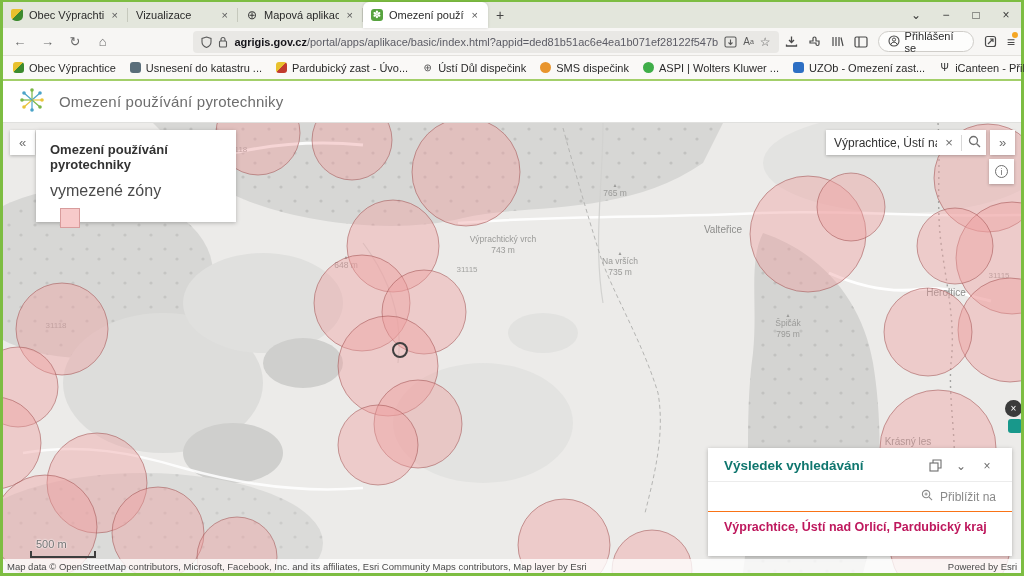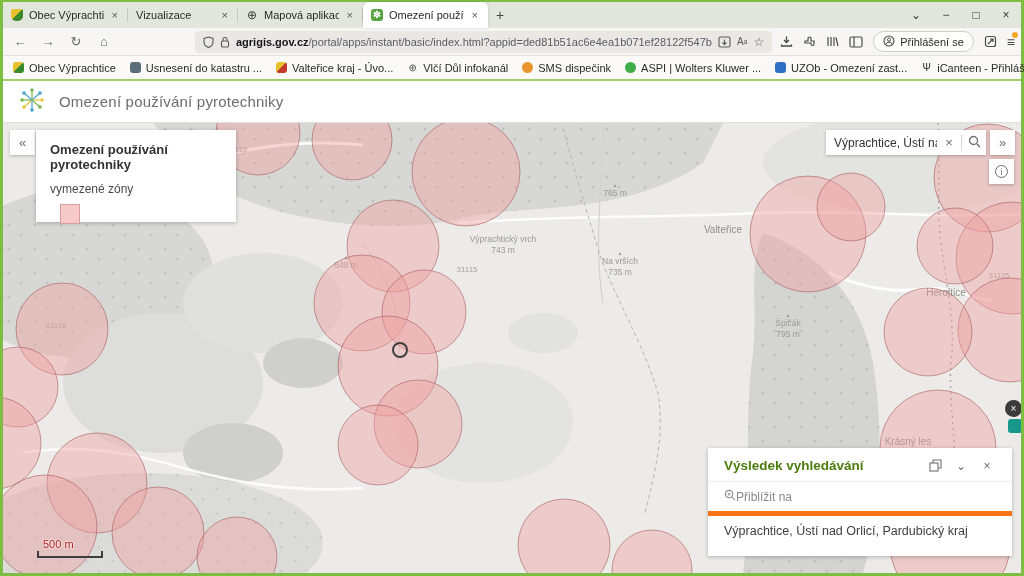--- a/index.html
+++ b/index.html
@@ -38,40 +38,40 @@
   .greenline{height:2px;background:#a3cf6a;flex:0 0 auto;}
   
   .appheader{height:42px;background:#fff;display:flex;align-items:center;gap:14px;padding:0 16px;border-bottom:1px solid #e0e0de;flex:0 0 auto;}
   .apptitle{font-size:15px;color:#6e6e6e;letter-spacing:.2px;}
   
   .map{position:relative;flex:1;background:#ecebe9;overflow:hidden;}
   .map svg.base{position:absolute;inset:0;}
   .panel{position:absolute;background:#fff;box-shadow:0 1px 4px rgba(0,0,0,.25);}
   .legend{left:33px;top:7px;width:200px;height:92px;padding:12px 14px;}
   .legend .ltitle{font-size:13px;font-weight:bold;color:#323232;}
-  .legend .litem{font-size:12px;color:#4a4a4a;margin-top:10px;}
+  .legend .litem{font-size:16px;color:#4a4a4a;margin-top:10px;}
   .legend .swatch{width:20px;height:20px;margin:8px 0 0 10px;border:1px solid #d89c9c;background:#f7caca;}
   .sqbtn{position:absolute;width:25px;height:25px;background:#fff;box-shadow:0 1px 3px rgba(0,0,0,.25);display:flex;align-items:center;justify-content:center;color:#6e6e6e;font-size:13px;}
   .searchbox{position:absolute;left:823px;top:7px;width:160px;height:25px;background:#fff;box-shadow:0 1px 3px rgba(0,0,0,.25);display:flex;align-items:center;}
   .searchbox input{border:none;outline:none;flex:1;font-size:12px;color:#323232;padding:0 0 0 8px;font-family:"Liberation Sans",sans-serif;min-width:0;background:transparent;}
   .sb-btn{width:24px;height:100%;display:flex;align-items:center;justify-content:center;color:#6e6e6e;font-size:13px;}
   .sb-div{width:1px;height:16px;background:#d8d8d8;}
   .infobtn{left:986px;top:36px;}
   .expandbtn{left:987px;top:7px;}
   .collapsebtn{left:7px;top:7px;}
   
   .result{left:705px;top:325px;width:304px;height:108px;padding:0;}
   .result .rhead{display:flex;align-items:center;padding:10px 12px 8px 16px;border-bottom:1px solid #ececec;}
-  .result .rtitle{font-size:13.5px;font-weight:bold;color:#4d7c0f;flex:1;}
+  .result .rtitle{font-size:13.5px;font-weight:bold;color:#0f766e;flex:1;}
   .result .ric{width:26px;display:flex;justify-content:center;color:#6e6e6e;font-size:12px;}
-  .result .zoomrow{display:flex;align-items:center;padding:7px 16px;border-bottom:5px solid #f97316;color:#8a8a8a;font-size:12px;}
-  .result .resline{padding:8px 16px 2px;font-size:12.5px;color:#404040;}
+  .result .zoomrow{display:flex;align-items:center;gap:7px;padding:7px 16px;border-bottom:1px solid #f97316;color:#8a8a8a;font-size:12px;justify-content:flex-end;}
+  .result .resline{padding:8px 16px 2px;font-size:12.5px;color:#be185d;font-weight:bold;}
   .result .morelink{padding:4px 16px;font-size:12.5px;text-decoration:underline;}
   
-  .scalebar{position:absolute;left:34px;top:415px;color:#b91c1c;}
+  .scalebar{position:absolute;left:27px;top:415px;color:#737373;}
   .scalebar .stxt{font-size:11px;padding-left:6px;text-shadow:0 0 2px #fff,0 0 2px #fff;}
   .scalebar .sline{width:66px;height:7px;border:2px solid #3d3d3d;border-top:none;margin-top:1px;}
   .attrib{position:absolute;left:0;right:0;bottom:0;height:14px;background:rgba(255,255,255,.78);display:flex;align-items:center;justify-content:space-between;padding:0 4px;font-size:9.5px;color:#4a4a4a;}
   .edgedark{position:absolute;left:1002px;top:277px;width:17px;height:17px;border-radius:50%;background:#3b3b3b;color:#fff;display:flex;align-items:center;justify-content:center;font-size:10px;}
   .edgeteal{position:absolute;left:1005px;top:296px;width:14px;height:14px;border-radius:3px;background:#18988b;}
   
   text.elev{font-size:8.5px;fill:#9a9a98;font-family:"Liberation Sans",sans-serif;text-anchor:middle;}
   text.place{font-size:10px;fill:#8d8d8b;font-family:"Liberation Sans",sans-serif;text-anchor:middle;}
   text.road{font-size:8px;fill:#a3a3a1;font-family:"Liberation Sans",sans-serif;text-anchor:middle;}
   text.peak{font-size:5px;fill:#9a9a98;text-anchor:middle;}
@@ -129,21 +129,21 @@
         <svg width="11" height="12" viewBox="0 0 11 12">
             <path d="M5.5 1 L10 2.5 V6 C10 9 8 10.5 5.5 11.5 C3 10.5 1 9 1 6 V2.5 Z" fill="none" stroke="#5a5a5a" stroke-width="1.1"></path>
           </svg>
       </span>
       <span class="uicon">
         <svg width="10" height="12" viewBox="0 0 10 12">
             <rect x="1.5" y="5" width="7" height="6" rx="1" fill="none" stroke="#5a5a5a" stroke-width="1.1"></rect>
             <path d="M3 5 V3.5 a2 2 0 0 1 4 0 V5" fill="none" stroke="#5a5a5a" stroke-width="1.1"></path>
           </svg>
       </span>
-      <span class="utxt"><b>agrigis.gov.cz</b><span>/portal/apps/instant/basic/index.html?appid=ded81b51ac6e4ea1b071ef28122f547b</span></span>
+      <span class="utxt"><b>agrigis.gov.cz</b><span>/portal/apps/aplikace/basic/index.html?appid=ded81b51ac6e4ea1b071ef28122f547b</span></span>
       <span class="uicon">
         <svg width="13" height="12" viewBox="0 0 13 12">
             <rect x="1" y="1" width="11" height="10" rx="1.5" fill="none" stroke="#5a5a5a" stroke-width="1.1"></rect>
             <path d="M6.5 3.5 V8 M4.5 6.5 L6.5 8.5 L8.5 6.5" fill="none" stroke="#5a5a5a" stroke-width="1.1"></path>
           </svg>
       </span>
       <span class="uicon" style="font-size:10px;color:#5a5a5a;">A<sub style="font-size:7px;">a</sub></span>
       <span class="uicon" style="font-size:12px;">☆</span>
     </div>
     <div class="right-icons">
@@ -197,25 +197,25 @@
         <div class="bm">
           <span class="bmicon" style="background: linear-gradient(135deg, rgb(232, 193, 46) 0px, rgb(232, 193, 46) 50%, rgb(60, 138, 46) 50%, rgb(60, 138, 46) 100%);"></span>
           <span>Obec Výprachtice</span>
         </div>
         <div class="bm">
           <span class="bmicon" style="background: rgb(90, 110, 122);"></span>
           <span>Usnesení do katastru ...</span>
         </div>
         <div class="bm">
           <span class="bmicon" style="background: linear-gradient(135deg, rgb(232, 193, 46) 0px, rgb(232, 193, 46) 50%, rgb(194, 59, 46) 50%, rgb(194, 59, 46) 100%);"></span>
-          <span>Valteřice kraj - Úvo...</span>
+          <span>Pardubický zast - Úvo...</span>
         </div>
         <div class="bm">
           <span class="bmicon" style="color: rgb(85, 85, 85);">⊕</span>
-          <span>Vlčí Důl infokanál</span>
+          <span>Ústí Důl dispečink</span>
         </div>
         <div class="bm">
           <span class="bmicon" style="background: rgb(232, 149, 46); border-radius: 50%;"></span>
           <span>SMS dispečink</span>
         </div>
         <div class="bm">
           <span class="bmicon" style="background: rgb(63, 174, 73); border-radius: 50%;"></span>
           <span>ASPI | Wolters Kluwer ...</span>
         </div>
         <div class="bm">
@@ -407,14 +407,18 @@
     <div class="scalebar">
       <div class="stxt">500 m</div>
       <div class="sline"></div>
     </div>
 
     <div class="edgedark">
         <span>×</span>
       </div>
     <div class="edgeteal"></div>
 
+    <div class="attrib">
+      <span>Map data © OpenStreetMap contributors, Microsoft, Facebook, Inc. and its affiliates, Esri Community Maps contributors, Map layer by Esri</span>
+      <span>Powered by Esri</span>
+    </div>
   </div>
 </div>
 
 </body></html>

